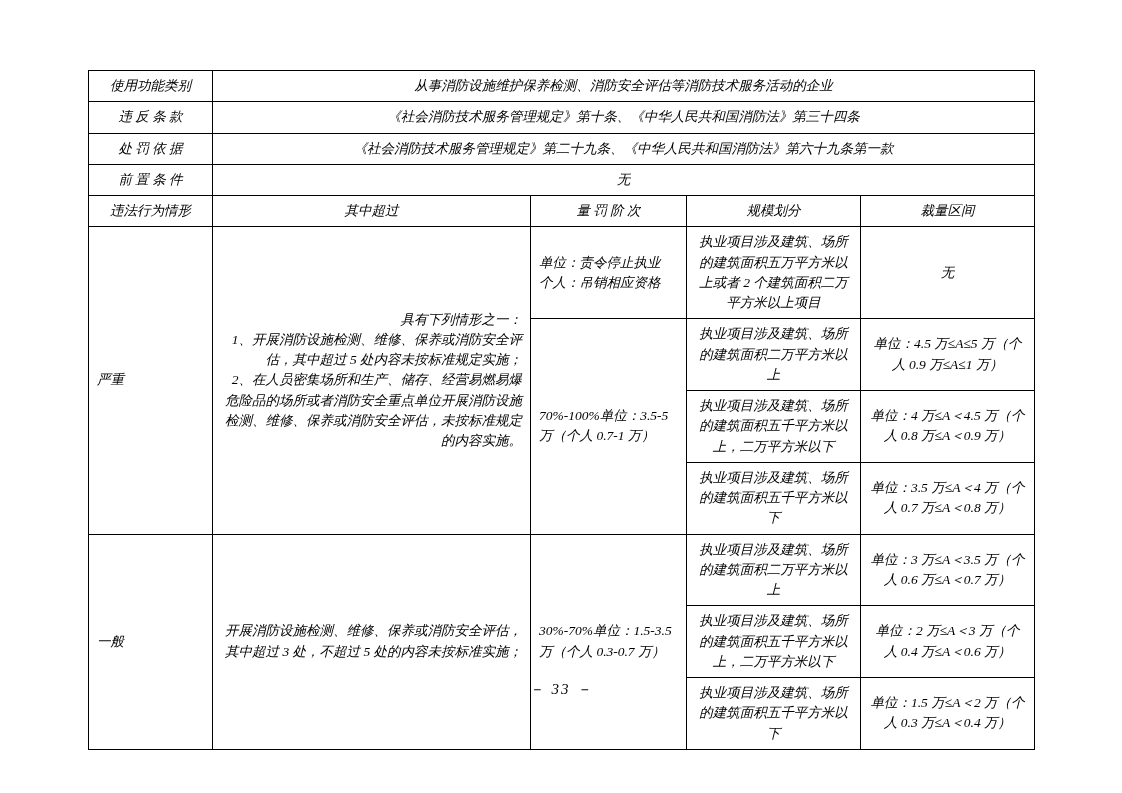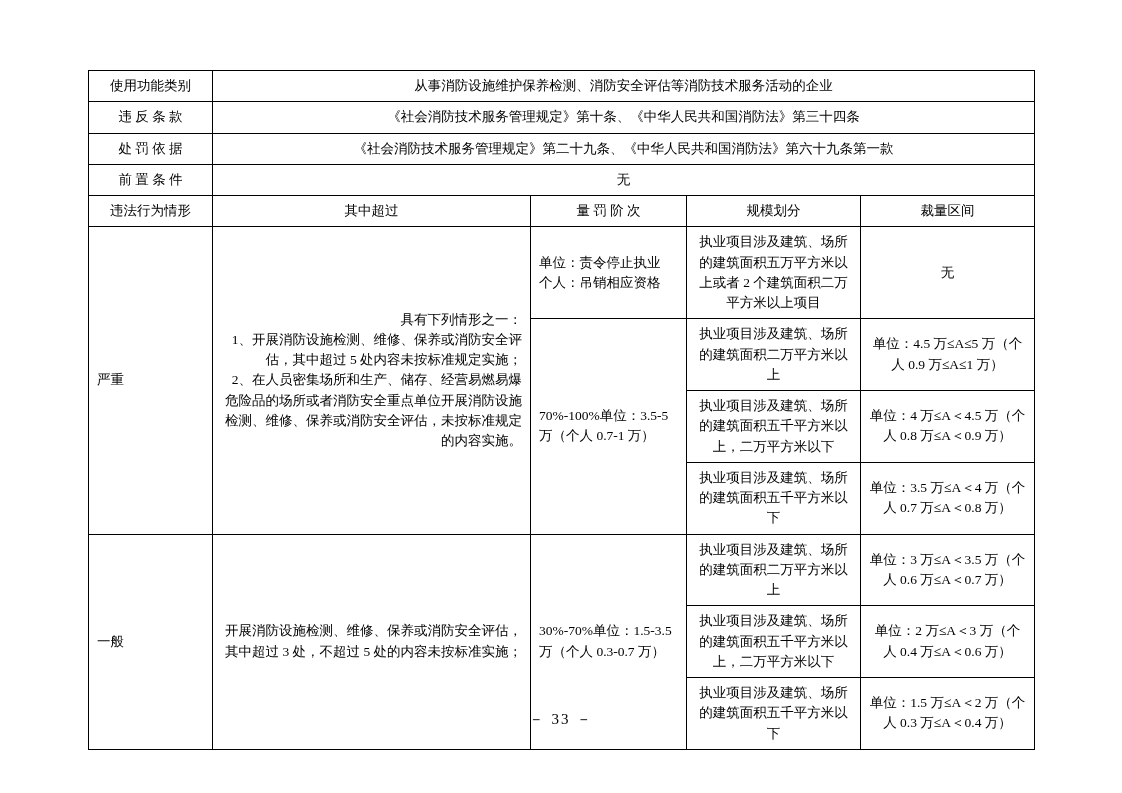--- a/index.html
+++ b/index.html
@@ -14,20 +14,21 @@
     color: #000000;
     position: relative;
     overflow: hidden;
   }
   .page {
     position: absolute;
     left: 0;
     top: 0;
     width: 1122px;
     height: 611px;
+    font-style: italic;
   }
   table.doc {
     position: absolute;
     left: 88px;
     top: 70px;
     width: 946px;
     border-collapse: collapse;
     table-layout: fixed;
   }
   table.doc td {
@@ -75,21 +76,21 @@
     line-height: 1.6;
   }
   .range {
     text-align: center;
     font-size: 13px;
     line-height: 1.6;
   }
   .pagenum {
     position: absolute;
     left: 0;
-    top: 710px;
+    top: 680px;
     width: 1122px;
     text-align: center;
     font-size: 15px;
     letter-spacing: 2px;
     font-family: "Liberation Serif", serif;
   }
   .col-a { width: 124px; }
   .col-b { width: 318px; }
   .col-c { width: 156px; }
   .col-d { width: 174px; }

